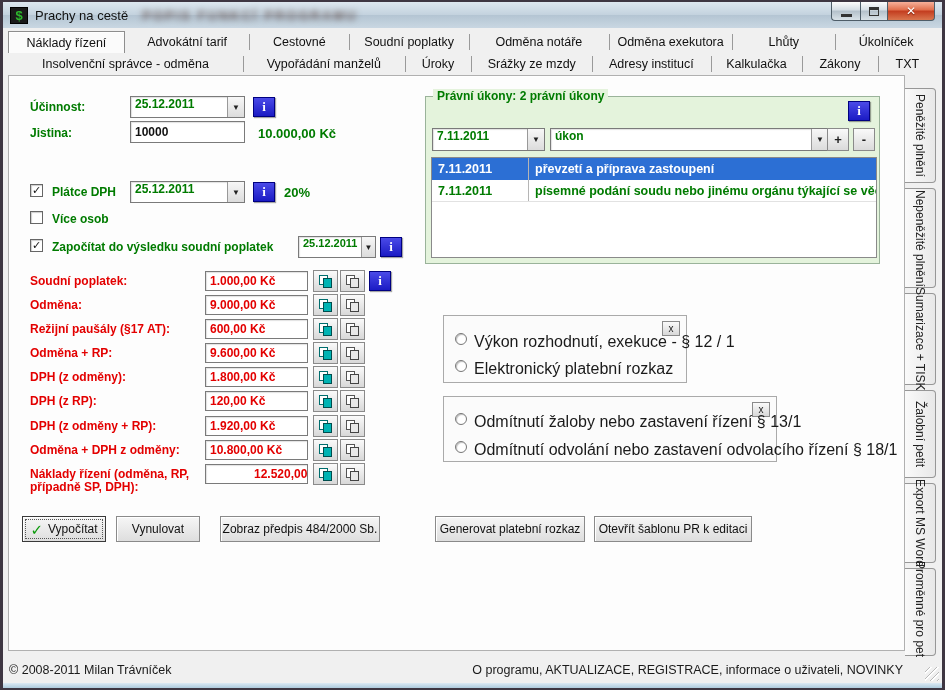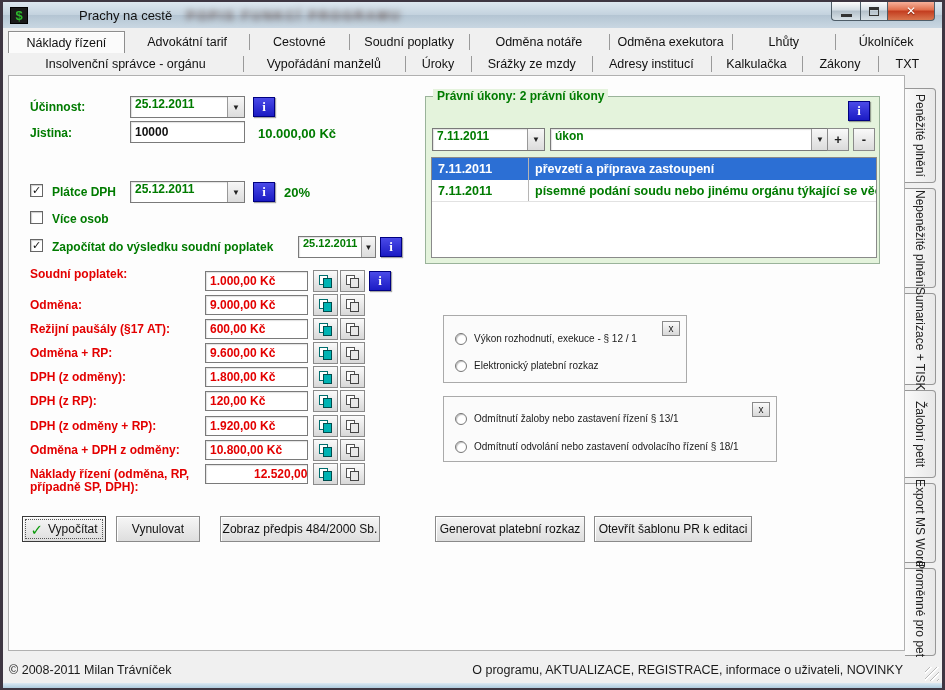--- a/index.html
+++ b/index.html
@@ -10,21 +10,21 @@
   .bottomglass { position:absolute; left:3px; right:3px; bottom:2px; height:5px;
                  background:linear-gradient(180deg,#dceaf4,#aecbdd); }
 
   
   .titlebar { position:absolute; left:3px; right:3px; top:2px; height:26px;
               background:linear-gradient(180deg,#dde7ef 0%,#c3d2de 50%,#b4c5d3 51%,#c9d7e2 100%);
               display:flex; align-items:center; padding-left:7px; }
   .appicon { width:18px; height:17px; background:#1a1a1a; color:#2db82d; font-weight:bold;
              font-size:13px; display:flex; align-items:center; justify-content:center; margin-right:7px;
              border:1px solid #000; }
-  .wtitle { font-size:13px; color:#111;margin-left:44px; }
+  .wtitle { font-size:13px; color:#111; }
   .redacted { font-size:13px; font-weight:bold; color:#6b5a58; filter:blur(3px);
               margin-left:14px; letter-spacing:2px; user-select:none; }
   .winbtns { position:absolute; right:7px; top:0; display:flex; }
   .wbtn { height:19px; display:flex; align-items:center; justify-content:center;
           border:1px solid #4e5d68; border-top:none; }
   .wbtn.min { width:29px; border-radius:0 0 0 4px;
           background:linear-gradient(180deg,#fdfdfd,#d4dde4 45%,#b3c0ca 50%,#d9e2e8); border-right:none; }
   .wbtn.max { width:28px;
           background:linear-gradient(180deg,#fdfdfd,#d4dde4 45%,#b3c0ca 50%,#d9e2e8); }
   .wbtn.close { width:47px; border-radius:0 0 4px 0; border-left:none;
@@ -74,21 +74,21 @@
   .ibtn { position:absolute; width:22px; height:20px;
           background:linear-gradient(180deg,#4a4ae8,#1b1bc4); border:1px solid #000080;
           color:#fff; font-weight:bold; font-size:13px; font-family:"Liberation Serif",serif;
           display:flex; align-items:center; justify-content:center;
           box-shadow:1px 1px 1px rgba(0,0,0,.35); }
   .cbx { position:absolute; width:13px; height:13px; background:#fff; border:1px solid #666;
          box-shadow:inset 1px 1px 1px rgba(0,0,0,.2); display:flex; align-items:center;
          justify-content:center; font-size:11px; font-weight:bold; color:#111; line-height:1; }
   .radio { position:absolute; width:12px; height:12px; border-radius:50%; background:#fff;
            border:1px solid #777; box-shadow:inset 1px 1px 1px rgba(0,0,0,.25); }
-  .blabel { position:absolute; font-size:10px; color:#1a1a1a; white-space:nowrap; }
+  .blabel { position:absolute; font-size:16px; color:#1a1a1a; white-space:nowrap; }
 
   
   .group { position:absolute; left:425px; top:96px; width:455px; height:168px;
            background:#e4f3dc; border:1px solid #9ab39a; }
   .gtitle { position:absolute; left:433px; top:89px; padding:0 4px; background:#e4f3dc;
             font-size:12px; font-weight:bold; color:#007b00; z-index:3; }
   .ulist { position:absolute; left:431px; top:157px; width:446px; height:101px;
            background:#fff; border:1px solid #8a8a8a; overflow:hidden; }
   .urow { height:22px; display:flex; align-items:center; font-size:12.5px; font-weight:bold; }
   .urow .udate { width:96px; padding-left:6px; flex:none; }
@@ -165,21 +165,21 @@
     <div class="tab" style="flex:125">Advokátní tarif</div>
     <div class="tab" style="flex:100">Cestovné</div>
     <div class="tab" style="flex:120">Soudní poplatky</div>
     <div class="tab" style="flex:140">Odměna notáře</div>
     <div class="tab" style="flex:124">Odměna exekutora</div>
     <div class="tab" style="flex:103">Lhůty</div>
     <div class="tab" style="flex:102">Úkolníček</div>
   </div>
 
   <div class="tabrow r2">
-    <div class="tab" style="flex:218">Insolvenční správce - orgánu</div>
+    <div class="tab" style="flex:218">Insolvenční správce - odměna</div>
     <div class="tab" style="flex:150">Vypořádání manželů</div>
     <div class="tab" style="flex:62">Úroky</div>
     <div class="tab" style="flex:112">Srážky ze mzdy</div>
     <div class="tab" style="flex:110">Adresy institucí</div>
     <div class="tab" style="flex:85">Kalkulačka</div>
     <div class="tab" style="flex:70">Zákony</div>
     <div class="tab" style="flex:55">TXT</div>
   </div>
 
   <div class="page"></div>
@@ -247,21 +247,21 @@
       <span class="usep"></span>
       <span class="utext">převzetí a příprava zastoupení</span>
     </div>
     <div class="urow norm">
       <span class="udate">7.11.2011</span>
       <span class="usep"></span>
       <span class="utext">písemné podání soudu nebo jinému orgánu týkající se věci sa</span>
     </div>
   </div>
 
-  <div class="rlabel" style="left:30px;top:268px">Soudní poplatek:</div>
+  <div class="rlabel" style="left:30px;top:275px">Soudní poplatek:</div>
   <input class="tinput" style="left: 205px; top: 271px; width: 103px; height: 20px; color: rgb(227, 0, 0);" value="1.000,00 Kč">
   <div class="cpybtn" style="left:313px;top:270px">
       <span class="cpy teal">
         <span class="pg1"></span>
         <span class="pg2"></span>
       </span>
     </div>
   <div class="cpybtn" style="left:340px;top:270px">
       <span class="cpy gray">
         <span class="pg1"></span>

